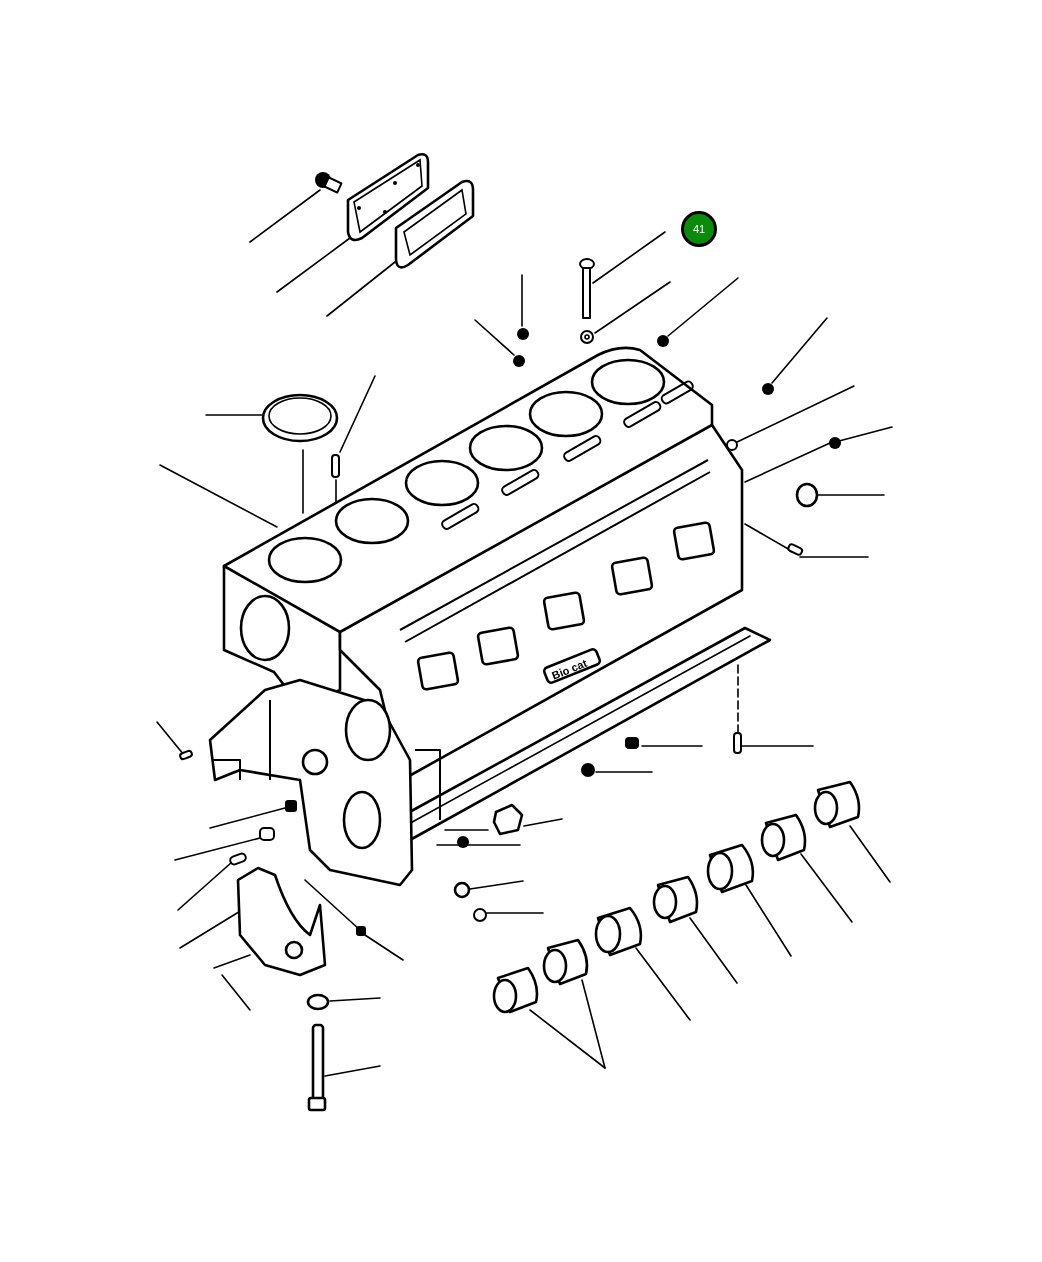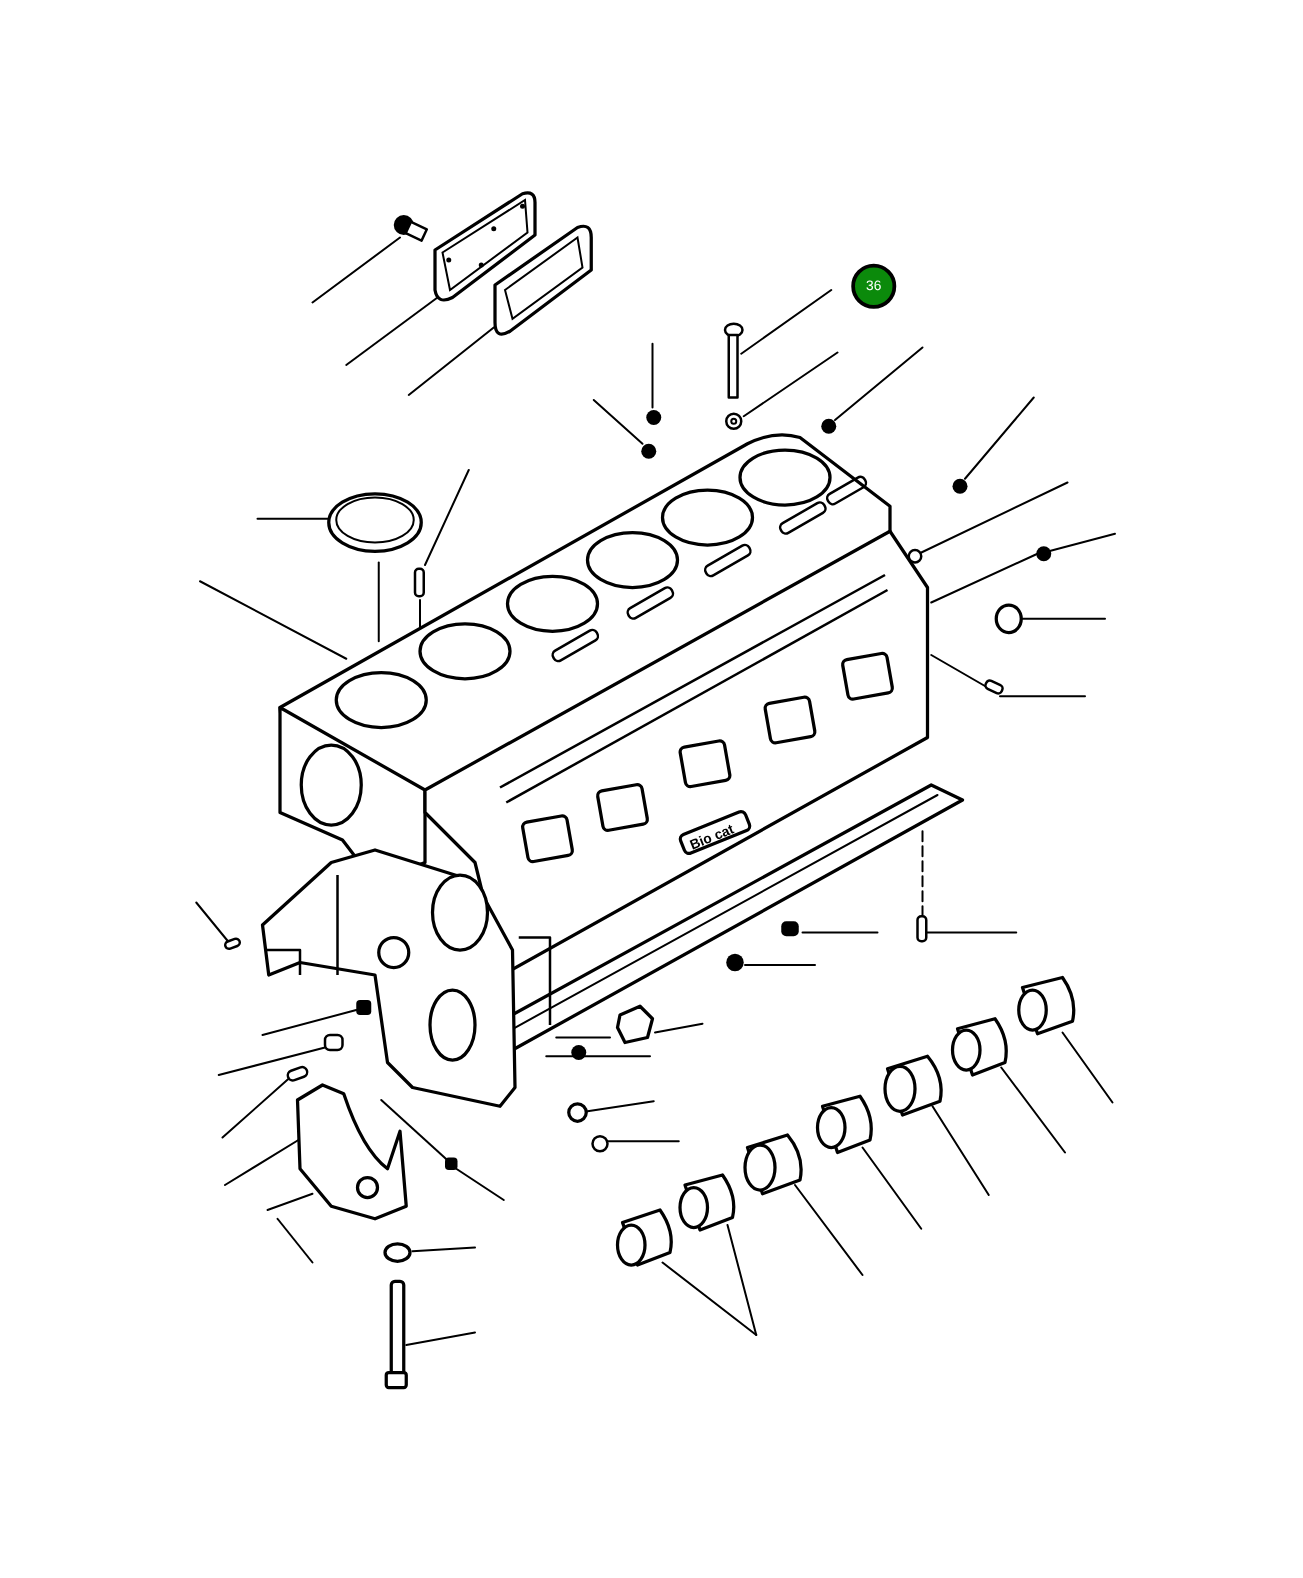--- a/index.html
+++ b/index.html
@@ -225,14 +225,14 @@
       <line class="ln" x1="801" y1="854" x2="852" y2="922"></line>
     </g>
     <g>
       <path class="th wf" d="M818 790 L850 782 Q862 799 858 817 L830 827 Z"></path>
       <ellipse class="th wf" cx="826" cy="808" rx="11" ry="16"></ellipse>
       <line class="ln" x1="850" y1="826" x2="890" y2="882"></line>
     </g>
   </g>
 </svg>
 
-<div class="callout-badge" style="left:681px; top:211px;">36</div>
+<div class="callout-badge" style="left:681px; top:211px;">41</div>
 </div>
 
 </body></html>

